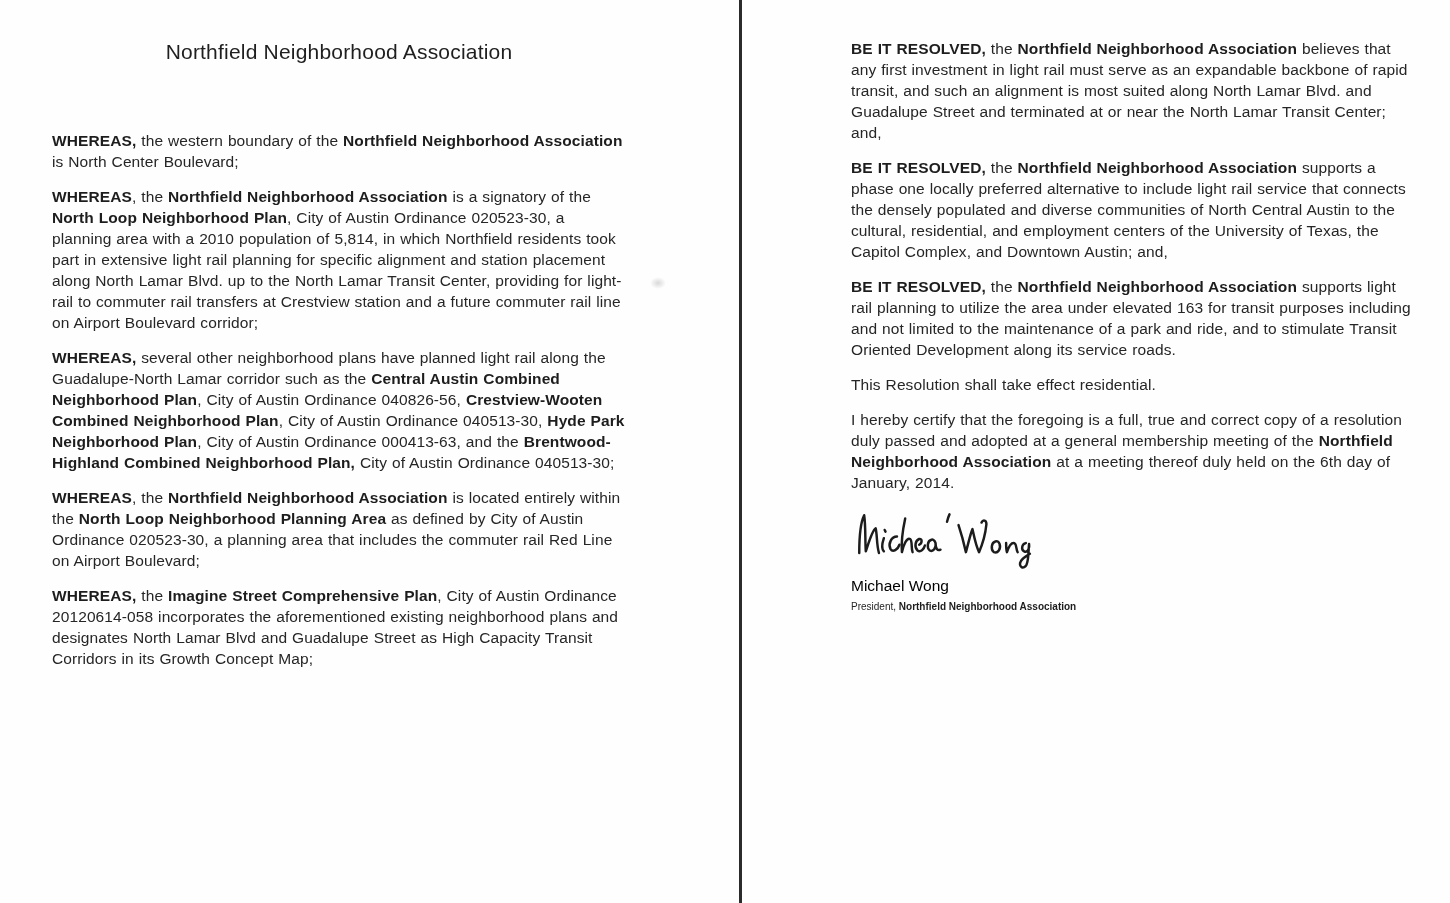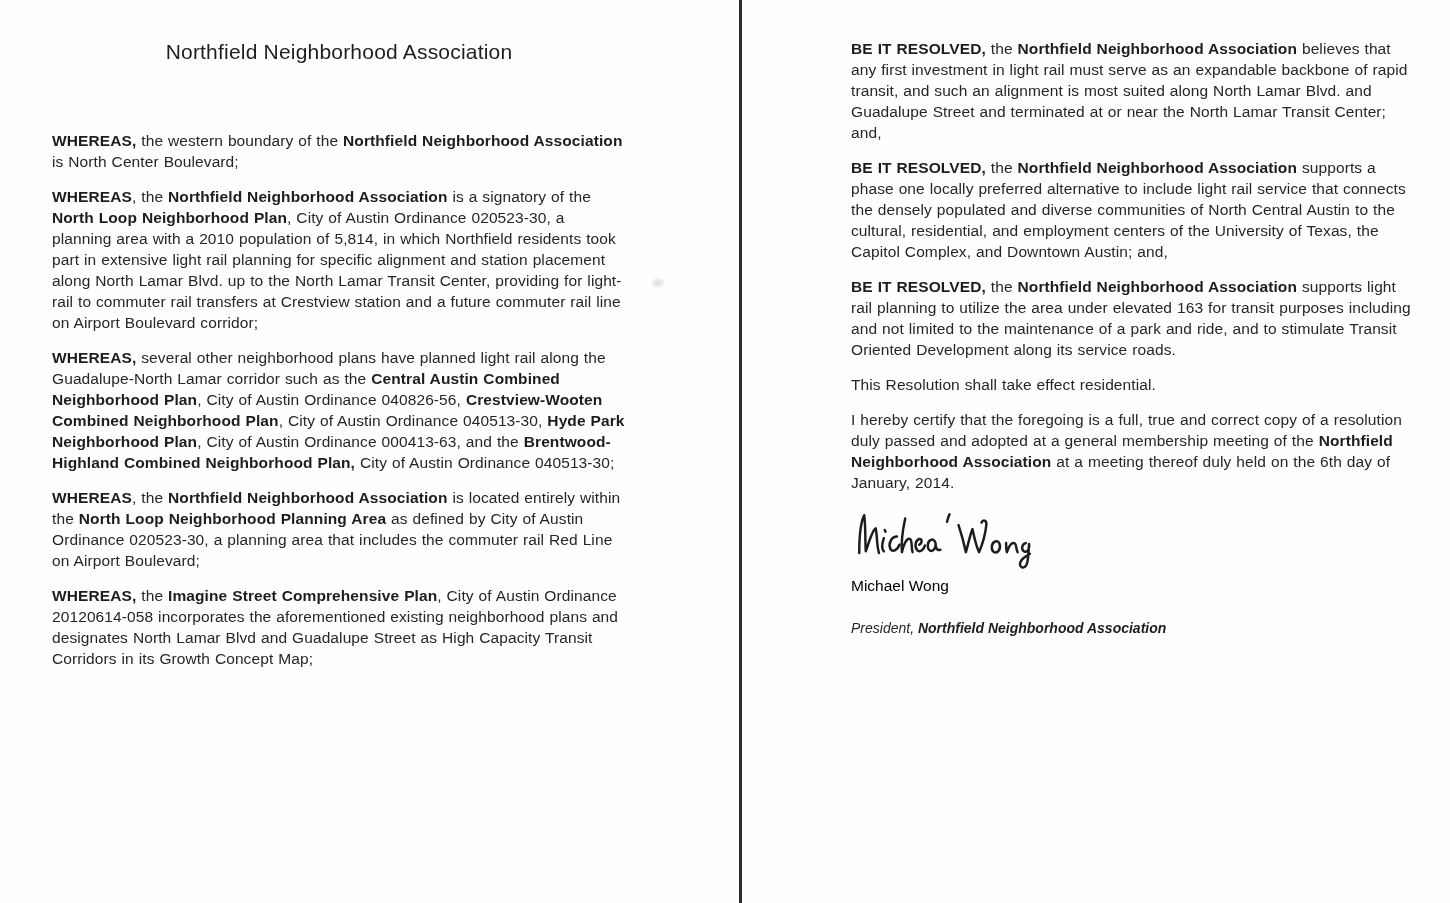--- a/index.html
+++ b/index.html
@@ -18,21 +18,21 @@
   .content-left{position:absolute;left:52px;top:32px;width:574px;}
   .content-right{position:absolute;left:109px;top:34px;width:562px;}
   .doc-title{ text-align:center; font-size:21px; line-height:31px; color:#1f1f1f;
     letter-spacing:.2px; margin:0 0 63px 0;}
   .para{ font-size:15.5px; line-height:21px; margin:0 0 14px 0; color:#262626;
     letter-spacing:.1px; word-spacing:.5px;}
   .b{font-weight:700;color:#1d1d1d;}
   .sig-block{margin-top:14px;}
   .sig-svg{display:block;margin-left:-4px;}
   .sig-name{font-size:15.5px;line-height:21px;margin-top:4px;color:#000000;}
-  .sig-title{font-size:14px;line-height:21px;margin-top:22px;color:#262626;font-style:italic;}
+  .sig-title{font-size:10px;line-height:21px;color:#262626;}
   .smudge{position:absolute;left:650px;top:277px;width:16px;height:12px;border-radius:50%;
     background:radial-gradient(ellipse at center, rgba(130,130,135,.30), rgba(130,130,135,0) 70%);}
 </style>
 </head>
 <body>
 
 <div class="canvas">
 
   <section class="page page-left">
     <div class="content-left">

